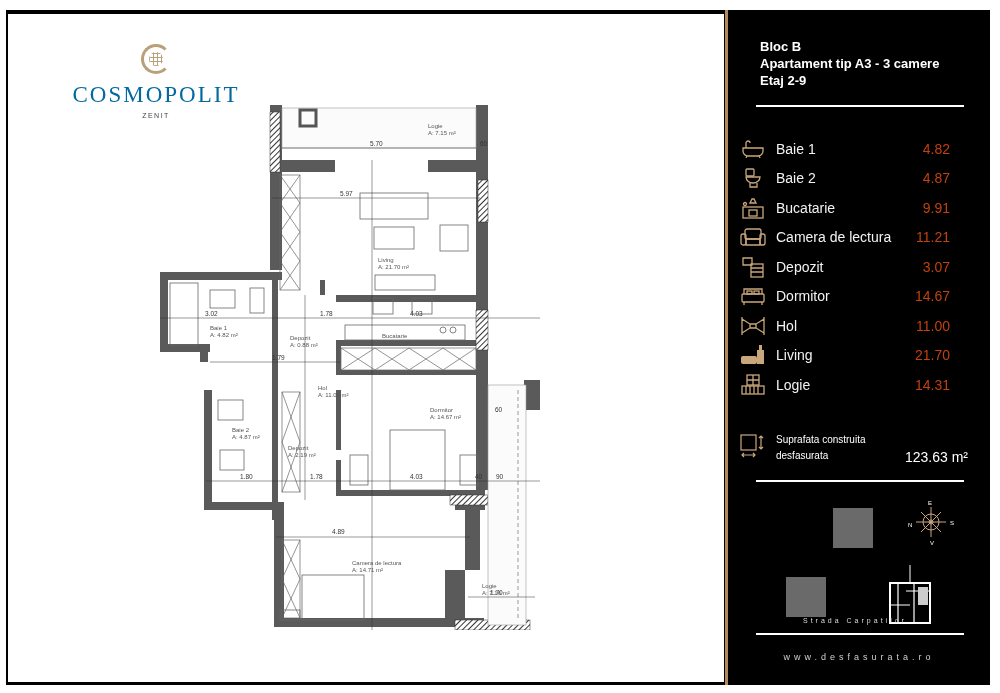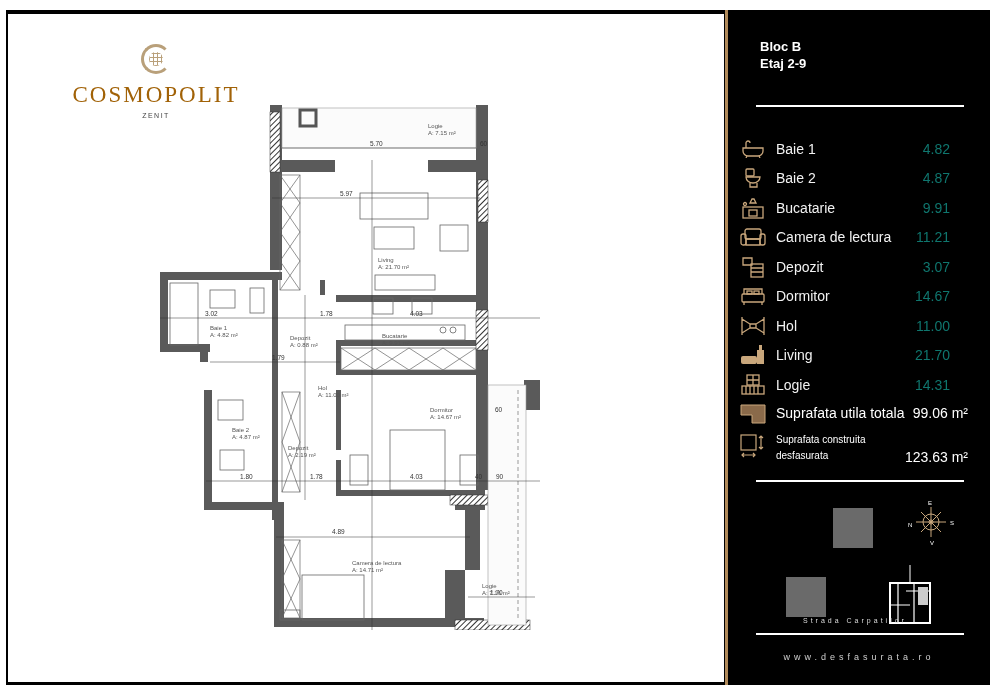--- a/index.html
+++ b/index.html
@@ -6,32 +6,32 @@
   body { width:1000px; height:693px; position:relative; overflow:hidden; font-family:"Liberation Sans", sans-serif; }
   .frame { position:absolute; left:6px; top:10px; width:984px; height:675px; background:#000; }
   .left { position:absolute; left:8px; top:14px; width:716px; height:668px; background:#fff; }
   .goldline { position:absolute; left:725px; top:10px; width:3px; height:675px; background:#b08a5a; }
   .right { position:absolute; left:728px; top:10px; width:262px; height:675px; background:#000; color:#fff; }
 
   .logo { position:absolute; left:66px; top:44px; width:180px; text-align:center; }
   .logo-emblem { width:30px; height:30px; margin:0 auto; border-radius:50%; border:3px solid #b9a07a; border-right-color:transparent; position:relative; box-sizing:border-box; }
   .logo-emblem::after { content:""; position:absolute; left:5px; top:5px; width:14px; height:14px; border-radius:50%;
      background: repeating-linear-gradient(90deg,#b9a07a 0 1px,transparent 1px 4px), repeating-linear-gradient(0deg,#b9a07a 0 1px,transparent 1px 4px); }
-  .logo-name { font-family:"Liberation Serif", serif; font-size:23px; letter-spacing:2px; color:#a16207; margin-top:8px; }
+  .logo-name { font-family:"Liberation Serif", serif; font-size:23px; letter-spacing:2px; color:#0369a1; margin-top:8px; }
   .logo-sub { font-size:7px; letter-spacing:1.5px; color:#444; margin-top:4px; }
 
   .plan { position:absolute; left:160px; top:100px; width:380px; height:530px; }
 
   .hdr { position:absolute; left:32px; top:28px; font-weight:bold; font-size:13px; line-height:17px; }
   .hr { position:absolute; left:28px; width:208px; height:2px; background:#fff; }
   .rooms { position:absolute; left:12px; top:124px; width:238px; }
   .room { position:relative; height:29.5px; display:flex; align-items:center; }
   .room .ico { width:26px; height:22px; display:flex; align-items:center; justify-content:center; }
   .room .lbl { position:absolute; left:36px; font-size:14px; color:#f2f2f2; font-family:"Liberation Sans Narrow","Liberation Sans",sans-serif; }
-  .room .val { position:absolute; right:28px; font-size:14px; color:#0f766e; }
+  .room .val { position:absolute; right:28px; font-size:14px; color:#c2410c; }
   .tot1 { position:absolute; left:12px; top:392px; width:238px; height:24px; }
   .tot2 { position:absolute; left:12px; top:422px; width:238px; height:40px; }
   .minimap { position:absolute; left:0; top:475px; width:262px; height:150px; }
   .web { position:absolute; left:0; top:642px; width:262px; text-align:center; font-size:9px; letter-spacing:4px; color:#cfcfcf; }
 </style>
 </head>
 <body>
 
 <div class="frame"></div>
 <div class="left"></div>
@@ -177,20 +177,21 @@
     <text x="192" y="465">Camera de lectura</text>
     <text x="192" y="472">A: 14.71 m²</text>
     <text x="322" y="488">Logie</text>
     <text x="322" y="495">A: 7.16 m²</text>
   </g>
 </svg>
 
 <div class="right">
   <div class="hdr">
     <div>Bloc B</div>
+    <div>Apartament tip A3 - 3 camere</div>
     <div>Etaj 2-9</div>
   </div>
   <div class="hr" style="top:95px"></div>
 
   <div class="rooms">
     <div class="room">
       <span class="ico">
           <svg width="24" height="18" viewBox="0 0 24 18" fill="none" stroke="#c9a77c" stroke-width="1.3">
             <path d="M2 8h20v3a5 5 0 0 1-5 5H7a5 5 0 0 1-5-5z"></path>
             <path d="M5 8V3a2 2 0 0 1 4 0"></path>
@@ -286,27 +287,20 @@
             <path d="M13 1v10M7 6h12"></path>
             <rect x="2" y="12" width="22" height="8"></rect>
             <path d="M6 12v8M10 12v8M14 12v8M18 12v8"></path>
           </svg>
         </span>
       <span class="lbl">Logie</span>
       <span class="val">14.31</span>
     </div>
   </div>
 
-  <div class="tot1">
-    <svg style="position:absolute;left:0;top:2px" width="26" height="20" viewBox="0 0 26 20">
-      <path d="M1 1h24v18H12v-8H1z" fill="#8a6a4a" stroke="#c9a77c"></path>
-    </svg>
-    <span style="position:absolute;left:36px;top:3px;font-size:14px">Suprafata utila totala</span>
-    <span style="position:absolute;right:10px;top:3px;font-size:14px">99.06 m²</span>
-  </div>
   <div class="tot2">
     <svg style="position:absolute;left:0;top:2px" width="26" height="24" viewBox="0 0 26 24" fill="none" stroke="#c9a77c" stroke-width="1.2">
       <rect x="1" y="1" width="15" height="15"></rect>
         <path d="M21 2v13M19 4l2-2 2 2M19 13l2 2 2-2M2 21h13M4 19l-2 2 2 2M13 19l2 2-2 2"></path>
     </svg>
     <div style="position:absolute;left:36px;top:0;font-size:10px;line-height:16px">
       <div>Suprafata construita</div>
       <div>desfasurata</div>
     </div>
     <span style="position:absolute;right:10px;top:17px;font-size:14px;font-weight:normal">123.63 m²</span>

